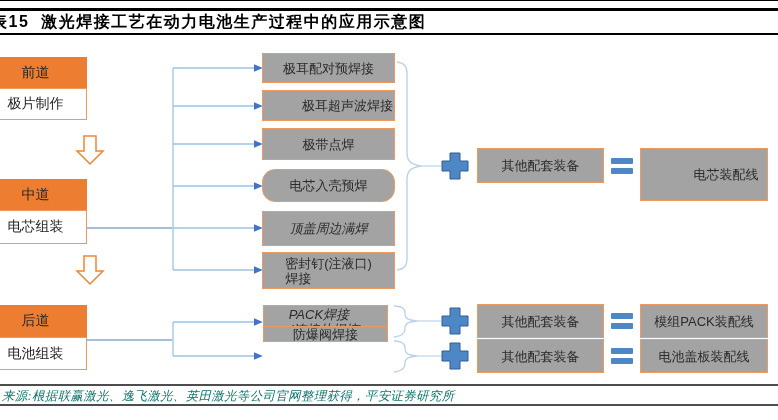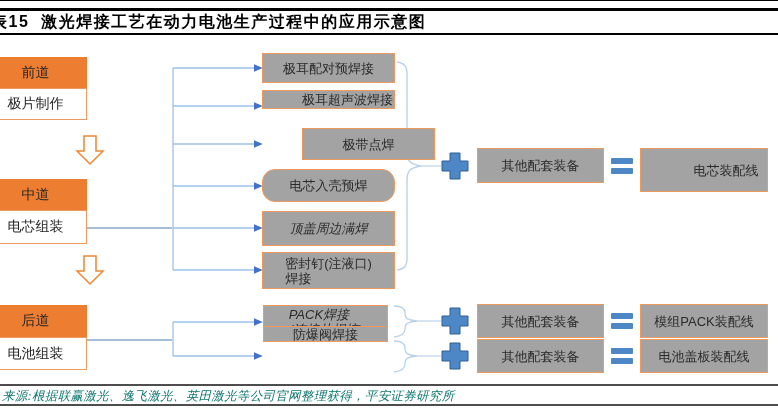--- a/index.html
+++ b/index.html
@@ -101,33 +101,33 @@
   </svg>
 
   <div class="stage-head" style="top:57px;height:31px;">前道</div>
   <div class="stage-body" style="top:88px;height:32px;">极片制作</div>
   <div class="stage-head" style="top:179px;height:31px;">中道</div>
   <div class="stage-body" style="top:210px;height:34px;">电芯组装</div>
   <div class="stage-head" style="top:305px;height:32px;">后道</div>
   <div class="stage-body" style="top:337px;height:33px;">电池组装</div>
 
   <div class="wbox mid" style="top:53px;height:30px;">极耳配对预焊接</div>
-  <div class="wbox mid" style="top:90px;height:19px;padding-left:38px;">极耳超声波焊接</div>
-  <div class="wbox mid" style="top:128px;height:32px;margin-left:40px;">极带点焊</div>
+  <div class="wbox mid" style="top:90px;height:31px;padding-left:38px;">极耳超声波焊接</div>
+  <div class="wbox mid" style="top:128px;height:32px;">极带点焊</div>
   <div class="wbox mid" style="top:169px;height:33px;border-radius:13px;">电芯入壳预焊</div>
   <div class="wbox mid" style="top:211px;height:35px;font-style:italic;">顶盖周边满焊</div>
   <div class="wbox mid" style="top:252px;height:37px;">密封钉(注液口)
 焊接</div>
 
   <div class="wbox pack" style="top:305px;height:34px;font-style:italic;">PACK焊接
 (连接片焊接)</div>
   <div class="wbox pack" style="top:326px;height:16px;">防爆阀焊接</div>
 
   <div class="wbox oth" style="top:148px;height:35px;">其他配套装备</div>
-  <div class="wbox res" style="top:148px;height:44px;padding-left:44px;">电芯装配线</div>
+  <div class="wbox res" style="top:148px;height:53px;padding-left:44px;">电芯装配线</div>
   <div class="wbox oth" style="top:304px;height:34px;">其他配套装备</div>
   <div class="wbox res" style="top:304px;height:34px;">模组PACK装配线</div>
   <div class="wbox oth" style="top:339px;height:34px;">其他配套装备</div>
   <div class="wbox res" style="top:339px;height:34px;">电池盖板装配线</div>
 
   <div class="frule" style="top:384px;"></div>
   <div class="footer-src">来源:根据联赢激光、逸飞激光、英田激光等公司官网整理获得，平安证券研究所</div>
   <div class="frule" style="top:404px;"></div>
 
 </div>

